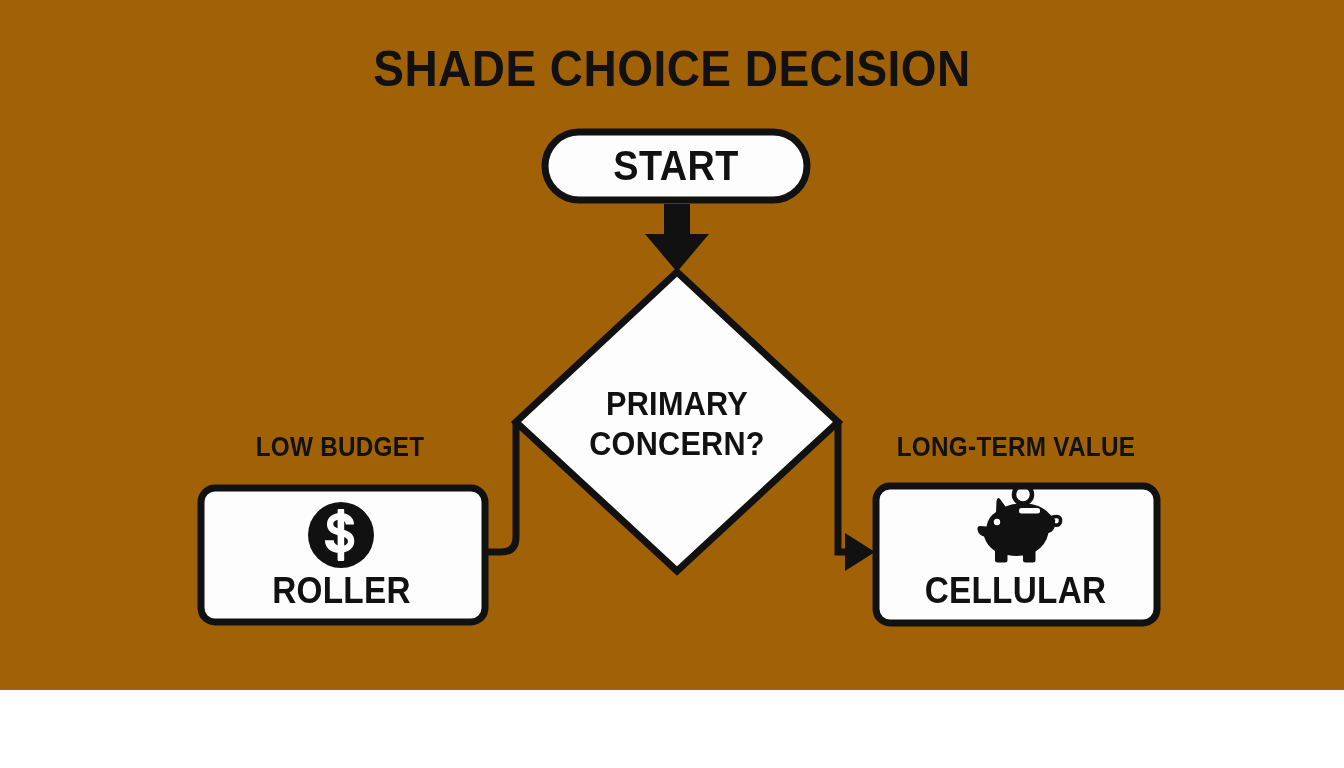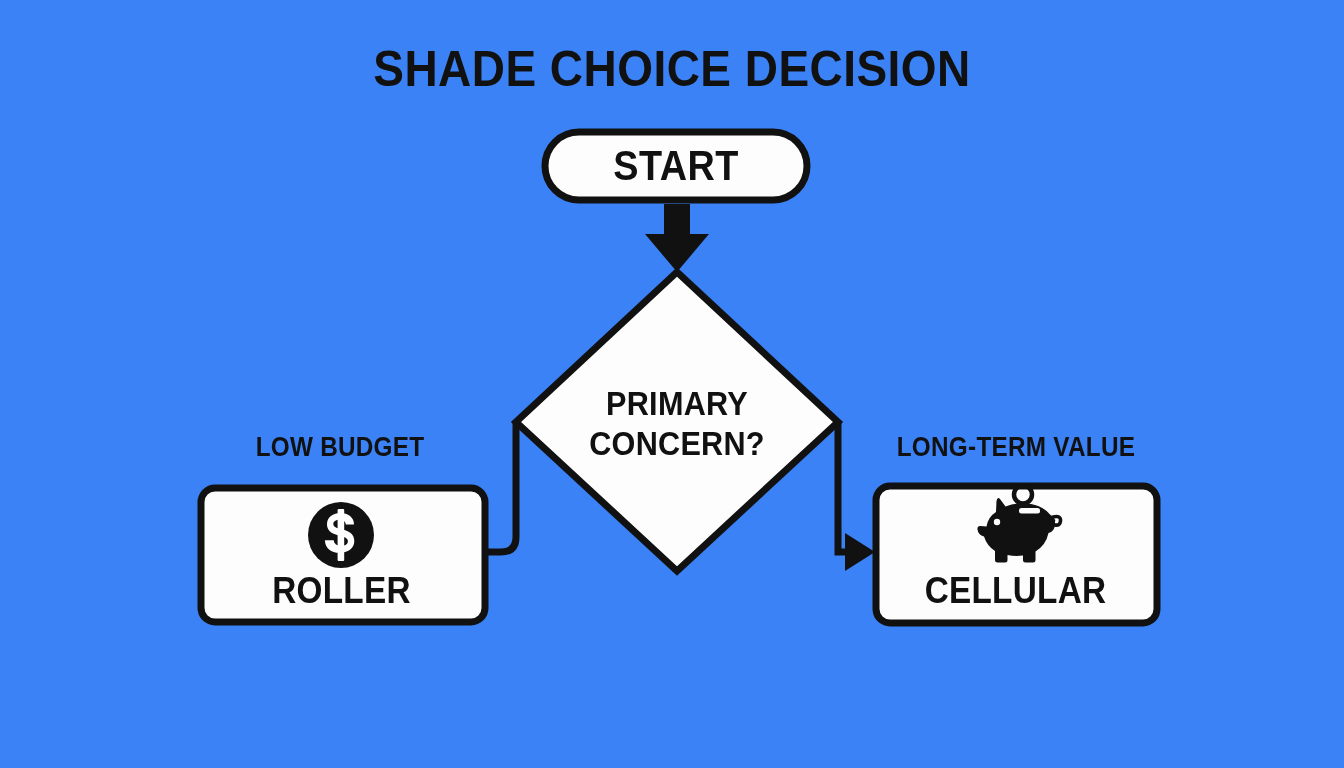--- a/index.html
+++ b/index.html
@@ -4,22 +4,22 @@
 <title>Shade Choice Decision</title>
 <style>
   html, body {
     margin: 0;
     padding: 0;
     background: #ffffff;
   }
   #stage {
     position: relative;
     width: 1344px;
-    height: 768px;
-    background: #3b82f6;
+    height: 690px;
+    background: #a16207;
     overflow: hidden;
     font-family: "Liberation Sans", "DejaVu Sans", sans-serif;
   }
 
   
   #chart-title {
     position: absolute;
     left: 0;
     top: 40px;
     width: 1344px;

